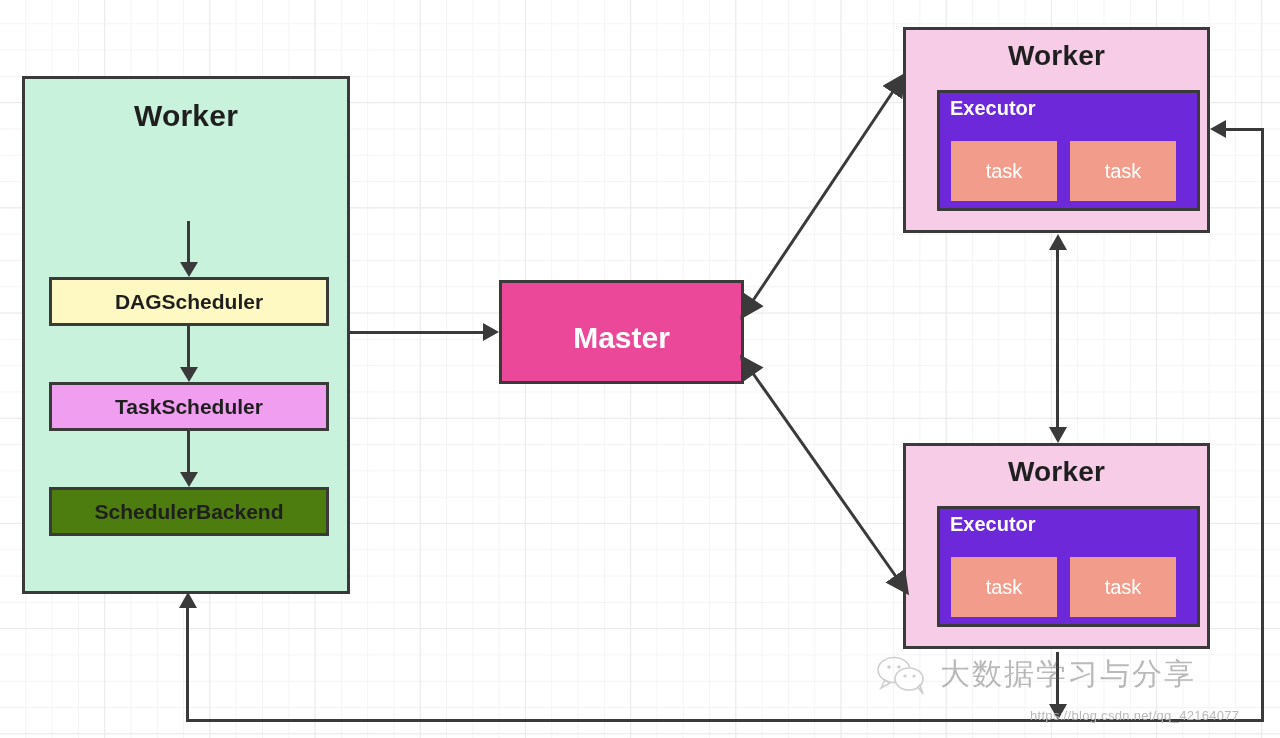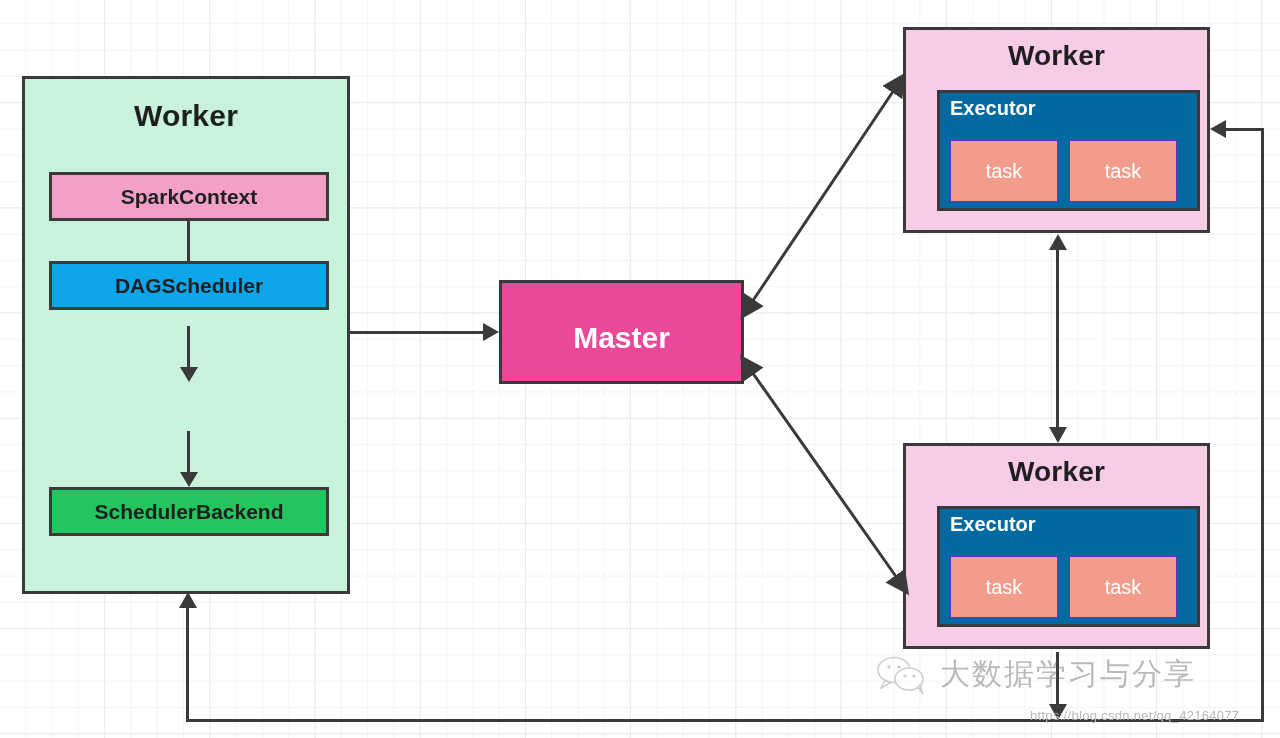--- a/index.html
+++ b/index.html
@@ -62,23 +62,23 @@
     align-items: center;
     justify-content: center;
     font-size: 21px;
     font-weight: bold;
     color: #1f1f1f;
     left: 24px;
     width: 280px;
     height: 49px;
   }
   #item-sparkcontext { top: 93px;  background: #f2a0c8; }
-  #item-dagscheduler { top: 182px; background: #0ea5e9; }
+  #item-dagscheduler { top: 198px; background: #fef9c3; }
   #item-taskscheduler{ top: 303px; background: #f09ef0; }
-  #item-schedulerbackend { top: 408px; background: #22c55e; }
+  #item-schedulerbackend { top: 408px; background: #4d7c0f; }
 
   .driver-arrow {
     position: absolute;
     left: 162px;
     width: 3px;
     background: #3a3a3a;
   }
   .driver-arrow::after {
     content: "";
     position: absolute;
@@ -124,21 +124,21 @@
   }
 
   .executor-box {
     position: absolute;
     box-sizing: border-box;
     border: 3px solid #3a3a3a;
     left: 31px;
     top: 60px;
     width: 263px;
     height: 121px;
-    background: #0369a1;
+    background: #6d28d9;
     padding-left: 24px;
   }
   .executor-title {
     position: absolute;
     left: 10px;
     top: 4px;
     font-size: 20px;
     font-weight: bold;
     color: #ffffff;
   }
@@ -225,28 +225,28 @@
   }
 </style>
 </head>
 <body>
 
 <div id="canvas">
 
   <div class="box" id="driver-box">
     <div class="box-title" id="driver-title">Worker</div>
 
-    <div class="driver-item" id="item-sparkcontext">SparkContext</div>
 
     <div class="driver-arrow" id="driver-arrow-1"></div>
 
     <div class="driver-item" id="item-dagscheduler">DAGScheduler</div>
 
     <div class="driver-arrow" id="driver-arrow-2"></div>
 
+    <div class="driver-item" id="item-taskscheduler">TaskScheduler</div>
 
     <div class="driver-arrow" id="driver-arrow-3"></div>
 
     <div class="driver-item" id="item-schedulerbackend">SchedulerBackend</div>
   </div>
 
   <div class="box" id="master-box">
     <span id="master-label">Master</span>
   </div>
 

